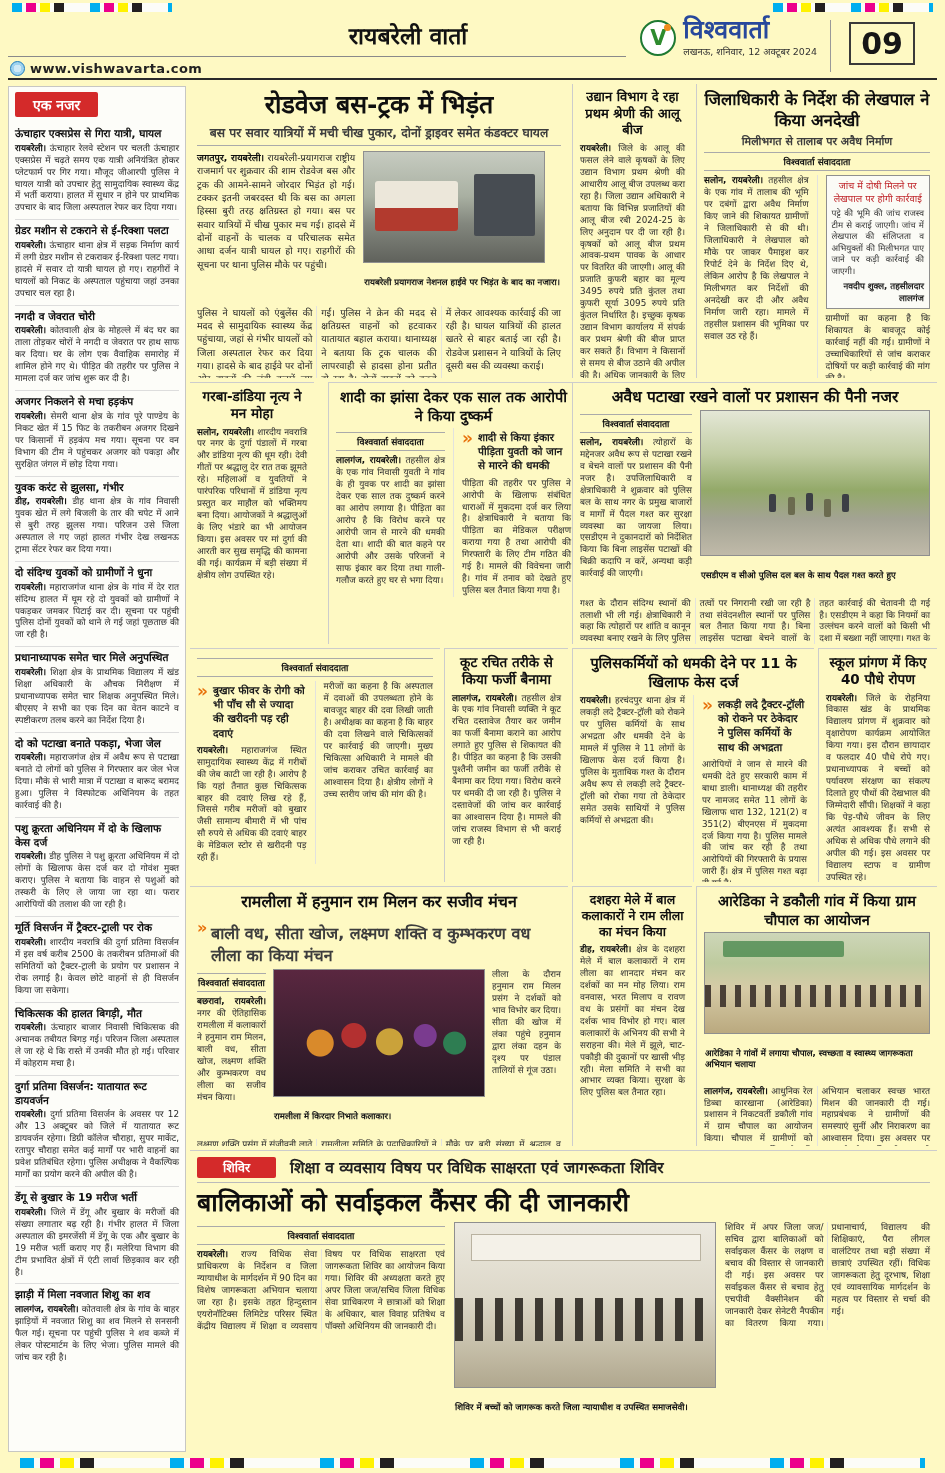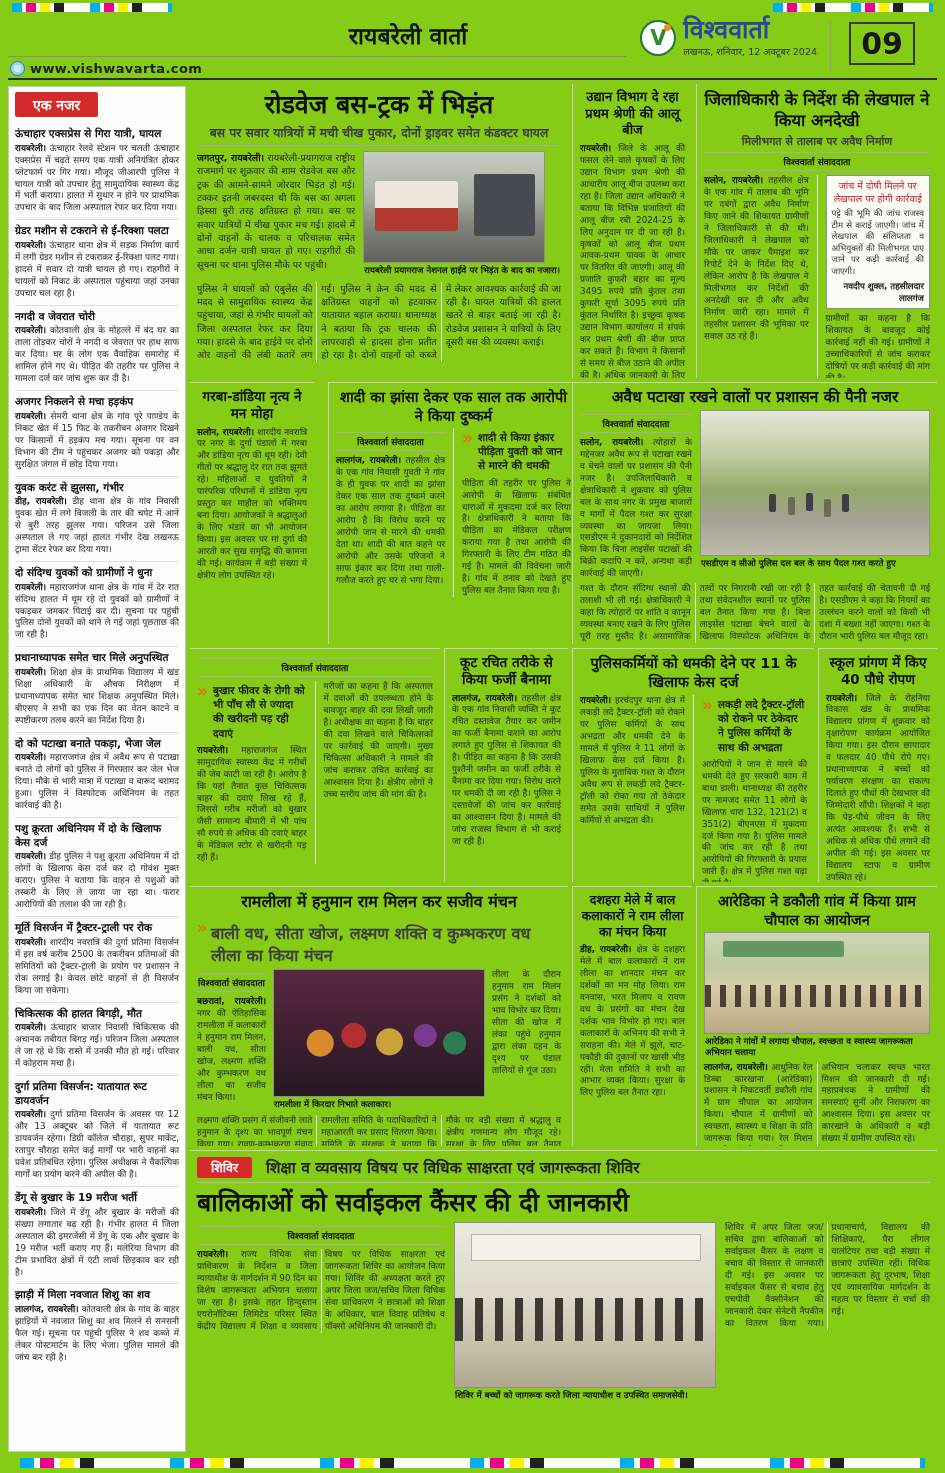--- a/index.html
+++ b/index.html
@@ -1,17 +1,17 @@
 <!DOCTYPE html>
 <html lang="hi"><head>
 <meta charset="utf-8">
 <style>
 *{margin:0;padding:0;box-sizing:border-box}
 body{background:#d9d9d4;font-family:"DejaVu Sans","Liberation Sans",sans-serif}
-.page{position:relative;width:945px;height:1473px;background:#84cc16;margin:0 auto;overflow:hidden;color:#1a1a1a}
+.page{position:relative;width:945px;height:1473px;background:#fef9c3;margin:0 auto;overflow:hidden;color:#1a1a1a}
 
 .regs{position:absolute;height:9px;background:repeating-linear-gradient(90deg,#00aeef 0 10px,#fcfcf8 10px 14px,#ec008c 14px 24px,#fcfcf8 24px 28px,#fff200 28px 38px,#fcfcf8 38px 42px,#231f20 42px 52px,#fcfcf8 52px 78px)}
 .regs.tl{left:12px;top:3px;width:160px}
 .regs.tr{right:12px;top:3px;width:160px}
 .regs.bottom{left:20px;right:20px;bottom:5px;height:10px;background:repeating-linear-gradient(90deg,#00aeef 0 14px,#fcfcf8 14px 20px,#ec008c 20px 34px,#fcfcf8 34px 40px,#fff200 40px 54px,#fcfcf8 54px 60px,#231f20 60px 74px,#fcfcf8 74px 150px)}
 
 .masthead{position:absolute;left:8px;right:8px;top:14px;height:66px;border-bottom:2.5px solid #2a2a2a}
 .section-title{position:absolute;left:185px;width:430px;top:5px;text-align:center;font-size:23px;font-weight:bold;color:#121212;white-space:nowrap;overflow:hidden}
 .title-rule{position:absolute;left:0;width:618px;top:42px;border-top:1px solid #8a8a8a}
 .site-row{position:absolute;left:2px;top:47px;display:flex;align-items:center;gap:5px}
@@ -39,21 +39,21 @@
 h2.hl{font-weight:bold;text-align:center;color:#0f0f0f;line-height:1.28}
 .sub{font-weight:bold;text-align:center;color:#3d3d3d}
 .byline{font-size:9px;font-weight:bold;text-align:center;color:#111;border-top:1px solid #aaa;border-bottom:1px solid #aaa;padding:2px 0;margin:4px 0}
 .bt10{font-size:9.4px;line-height:1.42;text-align:justify;color:#262626}
 .row{display:flex;gap:8px}
 .row>.c{flex:1;min-width:0}
 .row>.c+.c{border-left:1px solid #e2e2de;padding-left:8px}
 .cols2{column-count:2;column-gap:9px;column-rule:1px solid #e2e2de}
 .cols3{column-count:3;column-gap:9px;column-rule:1px solid #e2e2de}
 .photo{border:1px solid #8f8f8f;position:relative;overflow:hidden}
-.caption{font-size:8.6px;font-weight:bold;color:#151515;padding:2px 1px;line-height:1.25}
+.caption{font-size:8.6px;font-weight:bold;color:#151515;padding:14px 1px;line-height:1.25}
 .pq{font-size:10.5px;font-weight:bold;line-height:1.35;color:#1c1c1c;margin:2px 0 5px;padding-left:16px;position:relative}
 .pq::before{content:"»";position:absolute;left:0;top:-3px;font-size:17px;color:#e8720c;font-weight:bold}
 .infobox{border:1px solid #8f8f8f;padding:4px 5px;margin-bottom:4px;background:#fbfbf6}
 .infobox .ib-t{font-size:9.5px;font-weight:normal;color:#c0282d;line-height:1.3;margin-bottom:3px;text-align:center}
 .infobox .ib-b{font-size:8.6px;line-height:1.35;text-align:justify;color:#333}
 .infobox .ib-a{font-size:8.6px;font-weight:bold;text-align:right;margin-top:3px;color:#222}
 
 .a-accident{left:190px;top:84px;width:378px;height:294px}
 .a-accident h2{font-size:25px}
 .a-accident .sub{font-size:12.3px;border-bottom:1px solid #aaa;padding-bottom:4px;margin:3px 0 5px}
@@ -101,21 +101,21 @@
 .ram-bottom{margin-top:3px}
 .a-dussehra{left:572px;top:886px;width:120px;height:260px}
 .a-dussehra h2{font-size:12.5px}
 .a-aredica{left:696px;top:886px;width:241px;height:260px}
 .a-aredica h2{font-size:14.5px}
 .ph-cha{width:100%;height:102px;background:linear-gradient(180deg,#cdd6b8 0%,#becb9f 30%,#d6cba6 55%,#baa97f 100%);margin-top:3px}
 .ph-cha::before{content:"";position:absolute;left:0;right:0;top:52%;height:22%;background:repeating-linear-gradient(90deg,#4a4036 0 6px,transparent 6px 15px)}
 .ph-cha::after{content:"";position:absolute;left:8%;top:8%;width:54%;height:16%;background:#2f7a3a;opacity:.65;border-radius:2px}
 .a-camp{left:190px;top:1150px;width:747px;height:302px}
 .camp-krow{display:flex;align-items:center;gap:14px;border-bottom:1px solid #bbb;padding-bottom:4px}
-.camp-label{background:#d42a2a;color:#fff;font-weight:bold;font-size:12.5px;padding:2px 14px;border-radius:2px;flex:none}
+.camp-label{background:#d42a2a;color:#fff;font-weight:bold;font-size:12.5px;padding:2px 26px;border-radius:2px;flex:none}
 .camp-kicker{font-size:15.5px;font-weight:bold;color:#222}
 .camp-hl{font-size:25px;font-weight:bold;color:#0e0e0e;margin:5px 0 4px;line-height:1.2}
 .camp-row{display:flex;gap:9px}
 .camp-left{width:248px;flex:none}
 .camp-left .cols2,.camp-right .cols2{column-gap:8px}
 .camp-right{flex:1;min-width:0}
 .ph-camp{width:262px;height:166px;background:linear-gradient(180deg,#ece9df 0%,#ddd8c9 45%,#c6bfa9 75%,#b0a78e 100%)}
 .ph-camp::before{content:"";position:absolute;left:6%;top:7%;width:88%;height:15%;background:#f4f1e8;border:1px solid #b9b2a0}
 .ph-camp::after{content:"";position:absolute;left:0;right:0;top:46%;height:26%;background:repeating-linear-gradient(90deg,#3e3a33 0 8px,transparent 8px 20px)}
 </style>

